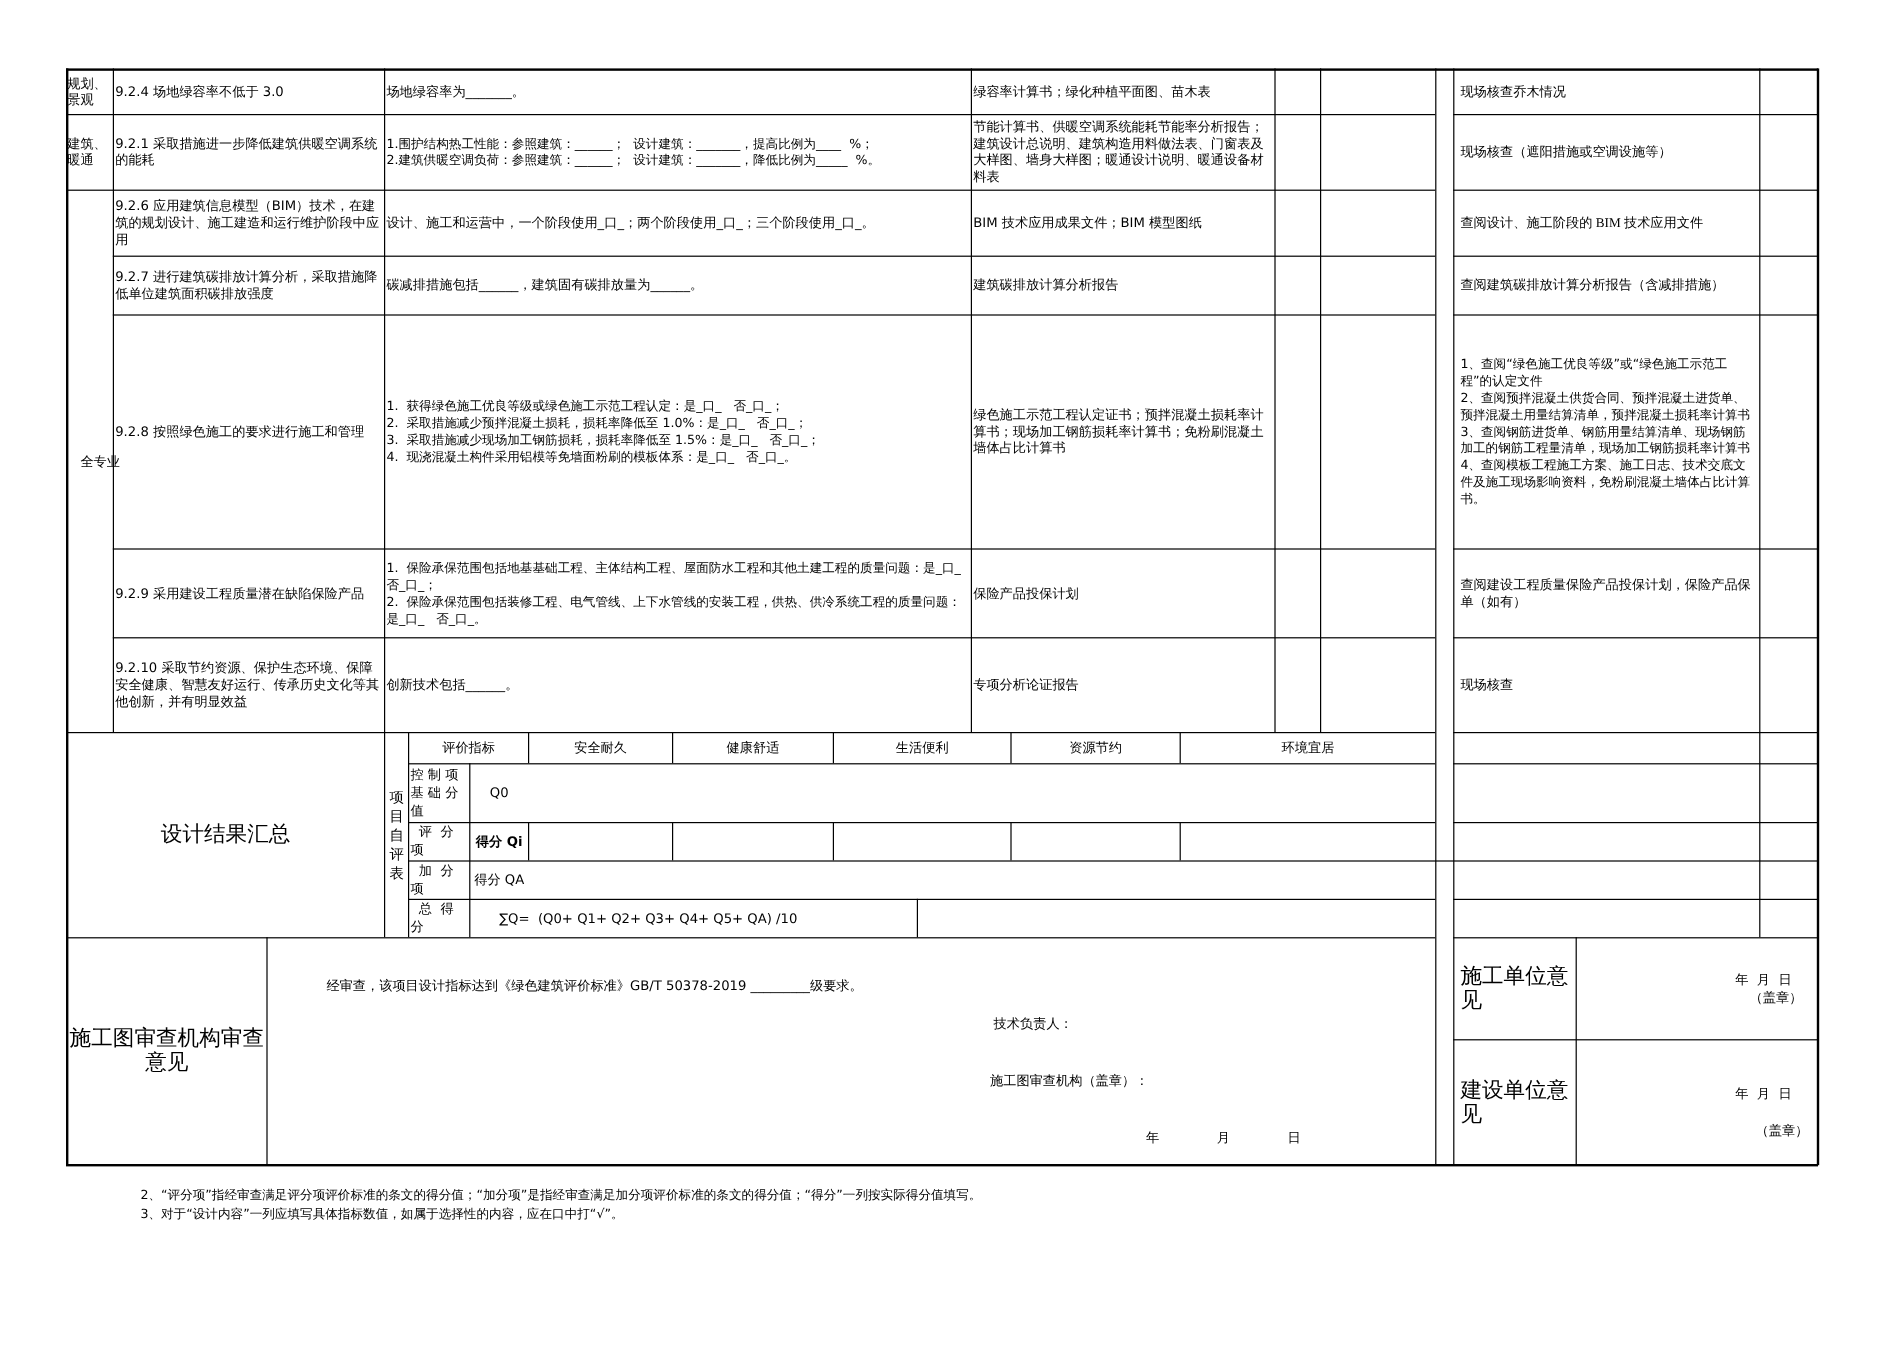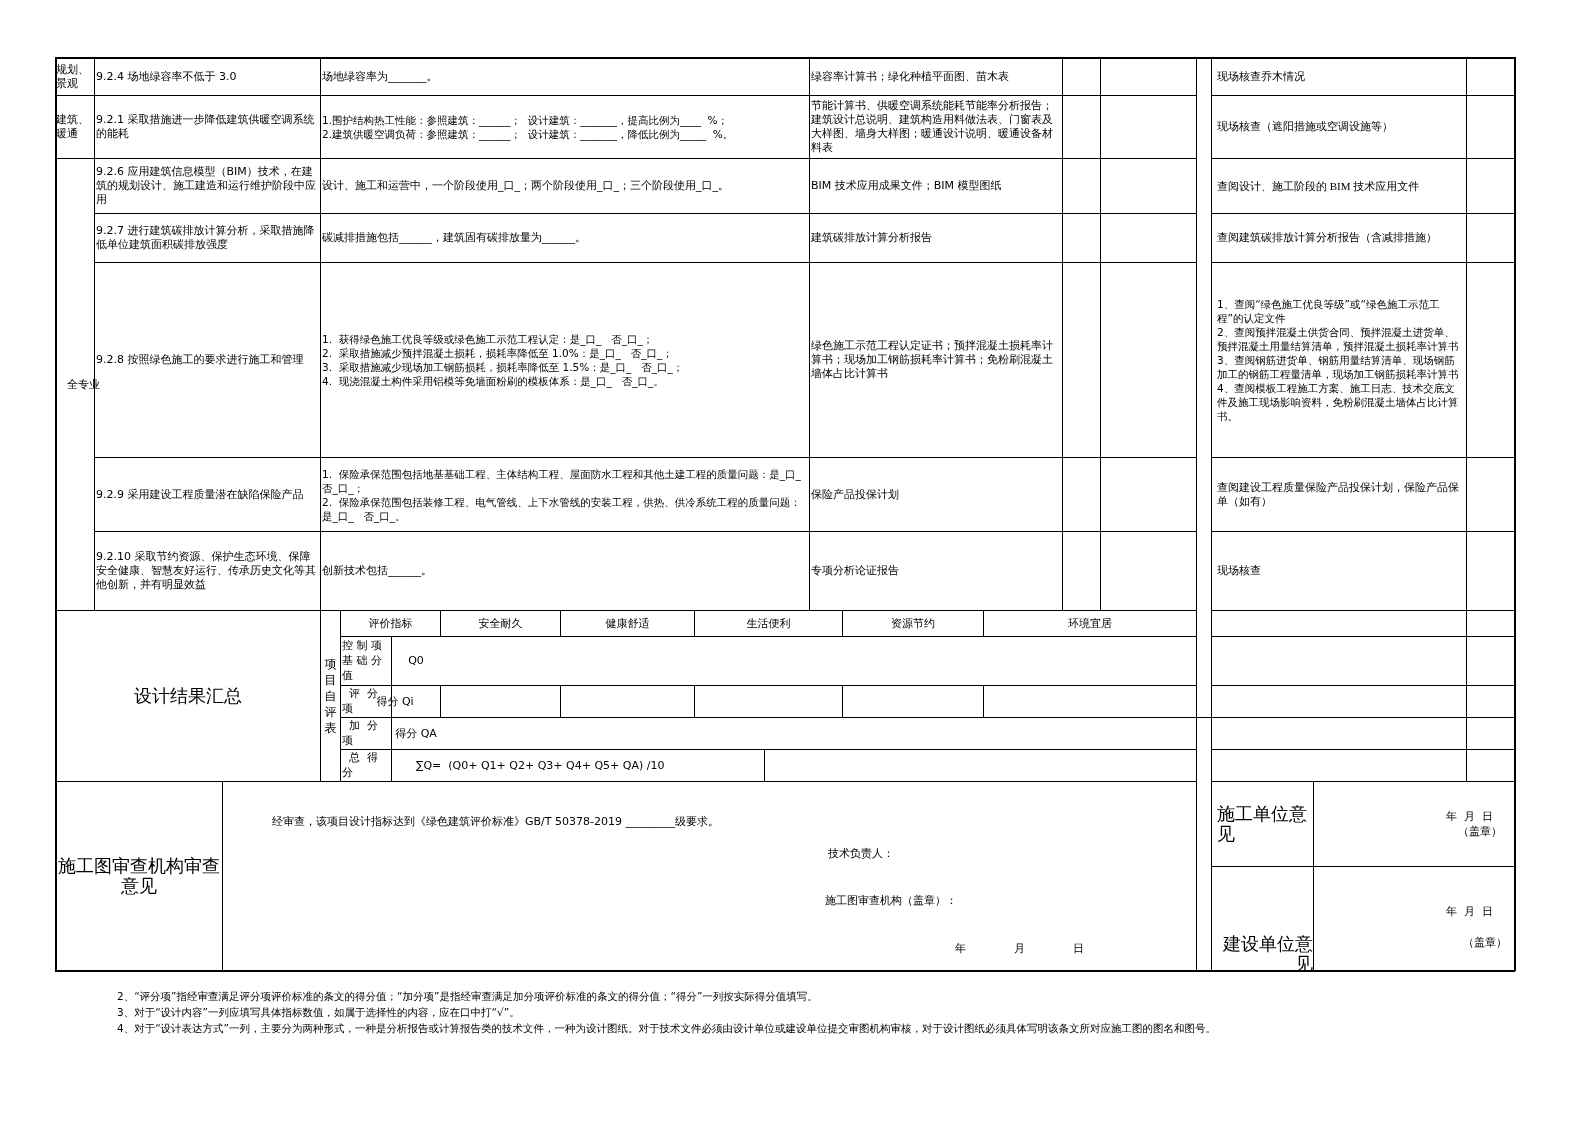--- a/index.html
+++ b/index.html
@@ -144,21 +144,21 @@
 <div class="t cc" style="left:984px;top:611px;width:212px;height:25px;">环境宜居</div>
 
 <div class="t" style="left:342px;top:638px;width:49px;height:47px;line-height:15px;">控 制 项
 基 础 分
 值</div>
 <div class="t cc" style="left:392px;top:637px;width:48px;height:48px;">Q0</div>
 <div class="t" style="left:441px;top:637px;width:755px;height:48px;"></div>
 
 <div class="t" style="left:342px;top:686px;width:49px;height:31px;line-height:15px;">  评  分
 项</div>
-<div class="t cc" style="left:371px;top:686px;width:48px;height:31px;">得分 Qi</div>
+<div class="t cc" style="left:392px;top:686px;width:48px;height:31px;font-weight:bold;">得分 Qi</div>
 <div class="t" style="left:441px;top:686px;width:119px;height:31px;"></div>
 <div class="t" style="left:561px;top:686px;width:133px;height:31px;"></div>
 <div class="t" style="left:695px;top:686px;width:147px;height:31px;"></div>
 <div class="t" style="left:843px;top:686px;width:140px;height:31px;"></div>
 <div class="t" style="left:984px;top:686px;width:212px;height:31px;"></div>
 
 <div class="t" style="left:342px;top:718px;width:49px;height:31px;line-height:15px;">  加  分
 项</div>
 <div class="t cc" style="left:392px;top:718px;width:48px;height:31px;">得分 QA</div>
 <div class="t" style="left:441px;top:718px;width:755px;height:31px;"></div>
@@ -173,21 +173,20 @@
 <div class="t" style="left:828px;top:847px;">技术负责人：</div>
 <div class="t" style="left:825px;top:894px;">施工图审查机构（盖章）：</div>
 <div class="t" style="left:955px;top:942px;">年</div>
 <div class="t" style="left:1014px;top:942px;">月</div>
 <div class="t" style="left:1073px;top:942px;">日</div>
 
 <div class="t c bold" style="left:1217px;top:782px;width:96px;height:84px;">施工单位意见</div>
 <div class="t" style="left:1446px;top:810px;">年  月  日</div>
 <div class="t" style="left:1458px;top:825px;">（盖章）</div>
 
-<div class="t c bold" style="left:1217px;top:902px;width:96px;height:103px;text-align:right;">建设单位意见</div>
+<div class="t c bold" style="left:1217px;top:867px;width:96px;height:103px;">建设单位意见</div>
 <div class="t" style="left:1446px;top:905px;">年  月  日</div>
 <div class="t" style="left:1463px;top:936px;">（盖章）</div>
 
 <div class="notes">
   <div class="row indent">2、“评分项”指经审查满足评分项评价标准的条文的得分值；“加分项”是指经审查满足加分项评价标准的条文的得分值；“得分”一列按实际得分值填写。</div>
   <div class="row indent">3、对于“设计内容”一列应填写具体指标数值，如属于选择性的内容，应在口中打“√”。</div>
-  <div class="row indent">4、对于“设计表达方式”一列，主要分为两种形式，一种是分析报告或计算报告类的技术文件，一种为设计图纸。对于技术文件必须由设计单位或建设单位提交审图机构审核，对于设计图纸必须具体写明该条文所对应施工图的图名和图号。</div>
 </div>
 
 </body></html>

